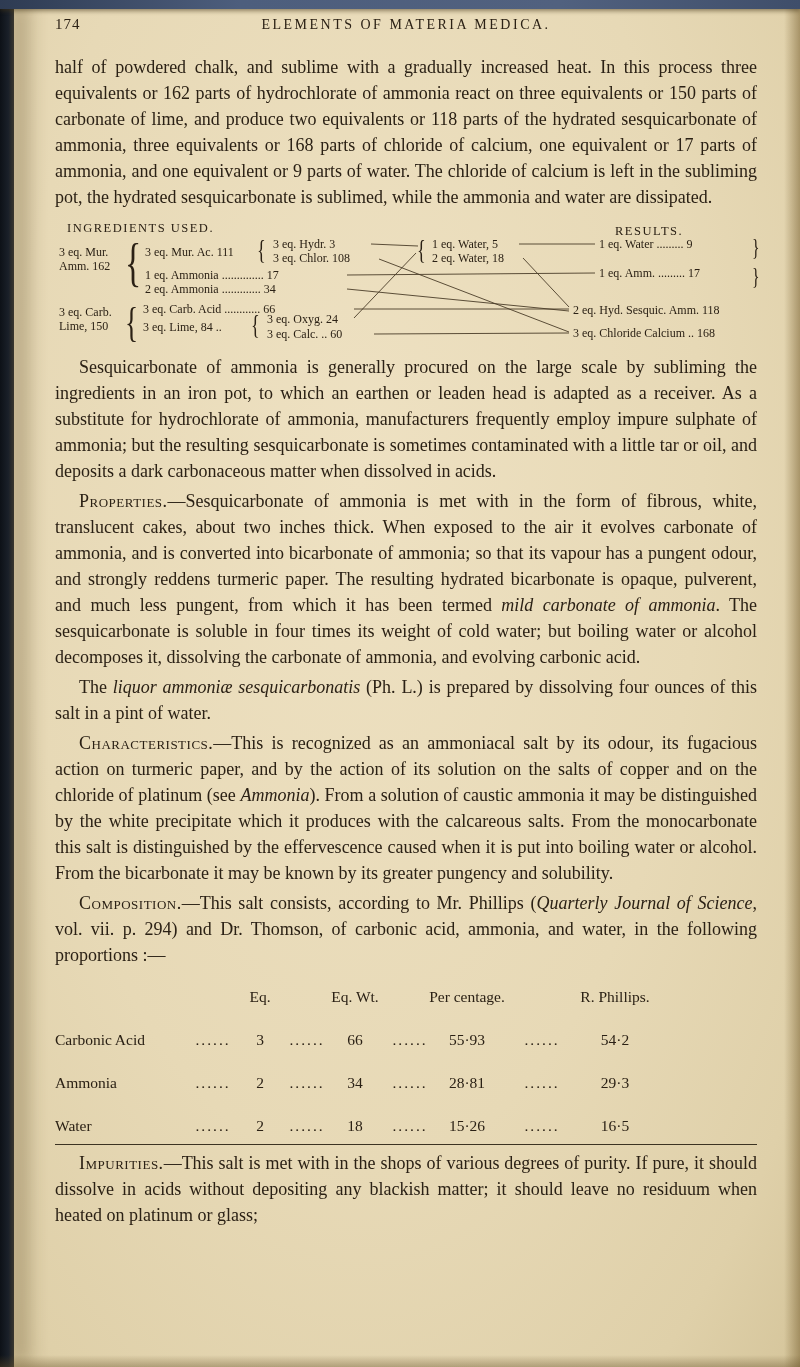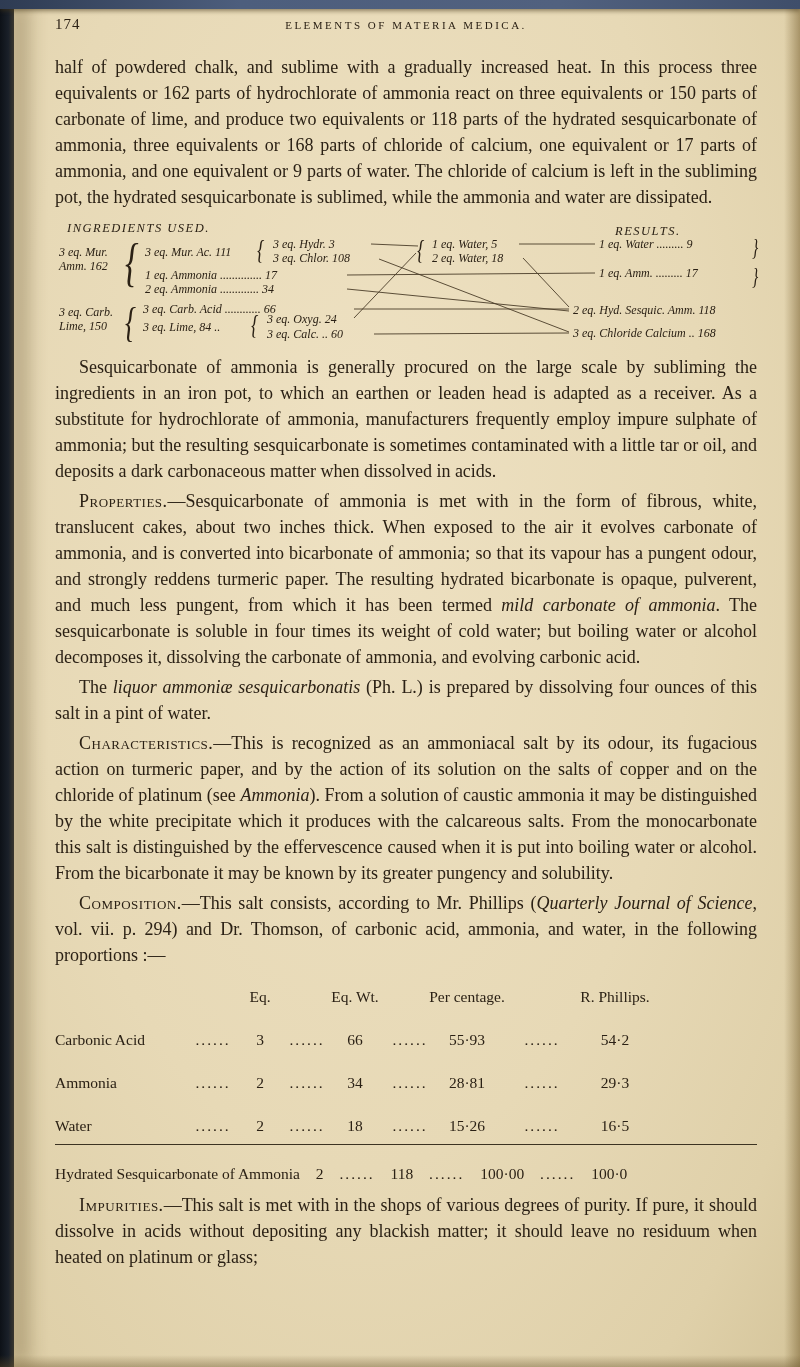--- a/index.html
+++ b/index.html
@@ -34,38 +34,38 @@
   }
 
   .page {
     position: absolute; left: 55px; top: 16px; width: 702px;
   }
   .pagehead {
     display: flex; align-items: baseline;
     font-size: 15px; height: 22px; margin-bottom: 16px;
   }
   .pagenum { width: 90px; letter-spacing: 1px; }
-  .runhead { flex: 1; text-align: center; letter-spacing: 2.5px; font-size: 11px; }
+  .runhead { flex: 1; text-align: center; letter-spacing: 2.5px; font-size: 14px; }
   .pagenum-spacer { width: 90px; }
 
   p.body-text {
     margin: 4px 0 0 0;
     font-size: 18px; line-height: 26px;
     text-align: justify;
     text-indent: 24px;
   }
   p.no-indent { text-indent: 0; }
   .sc { font-variant: small-caps; letter-spacing: .5px; }
   i { font-style: italic; }
 
   
   .diagram {
     position: relative; height: 126px; width: 745px;
     margin: 12px 0 6px -6px;
-    font-size: 12px; line-height: 13px; font-style: italic;
+    font-size: 12px; line-height: 13px;
   }
   .dlines { position: absolute; left: 0; top: 0; }
   .dg { position: absolute; white-space: nowrap; }
   .dghdr { font-size: 12.5px; letter-spacing: 1.5px; }
   .brace {
     position: absolute; line-height: 1;
     transform: scaleX(.65); transform-origin: left center;
     font-weight: 300;
   }
 
@@ -200,27 +200,17 @@
       <span class="tv dots" style="left:252px">......</span>
       <span class="tv" style="left:300px">18</span>
       <span class="tv dots" style="left:355px">......</span>
       <span class="tv" style="left:412px">15·26</span>
       <span class="tv dots" style="left:487px">......</span>
       <span class="tv" style="left:560px">16·5</span>
     </div>
 
     <div class="trule"></div>
 
-    <div class="trow total">
-      <span>Hydrated Sesquicarbonate of Ammonia</span>
-      <span class="gapv">2</span>
-      <span class="gapd dots">......</span>
-      <span class="gapv">118</span>
-      <span class="gapd dots">......</span>
-      <span class="gapv">100·00</span>
-      <span class="gapd dots">......</span>
-      <span class="gapv">100·0</span>
-    </div>
   </div>
 
   <p class="body-text"><span class="sc">Impurities.</span><span>—This salt is met with in the shops of various degrees of purity. If pure, it should dissolve in acids without depositing any blackish matter; it should leave no residuum when heated on platinum or glass;</span></p>
 
 </div>
 
 </body></html>

